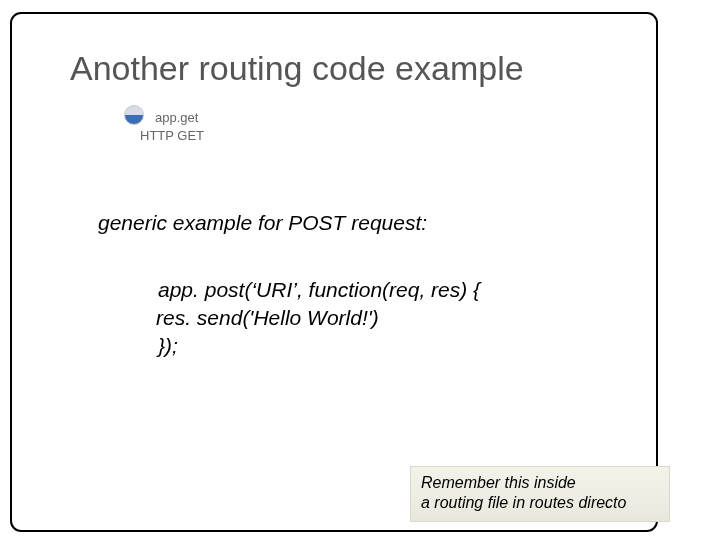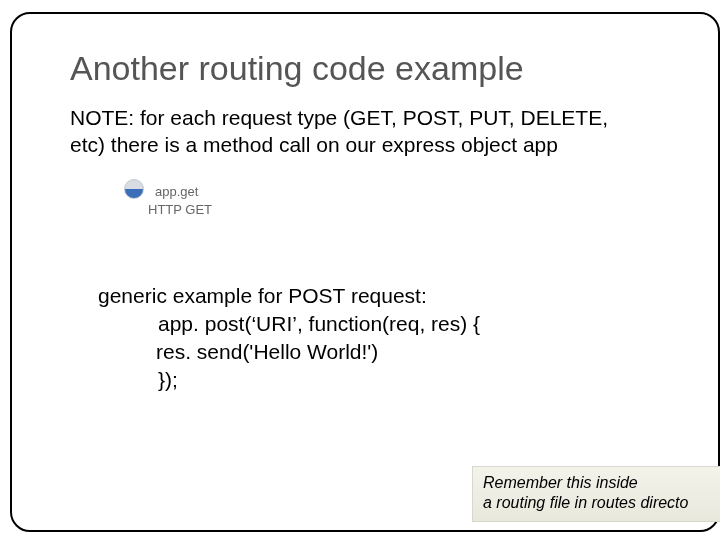--- a/index.html
+++ b/index.html
@@ -5,24 +5,24 @@
     * { margin: 0; padding: 0; box-sizing: border-box; }
     body {
       width: 720px;
       height: 540px;
       font-family: Arial, Helvetica, sans-serif;
       background: #fff;
       padding: 12px 2px 2px 2px;
       position: relative;
     }
     .card {
-      width: 710px;
+      width: 648px;
       height: 520px;
       border: 2px solid #000;
-      border-radius: 20px;
+      border-radius: 11px;
       margin-left: 8px;
       padding: 36px 28px 0 58px;
       position: relative;
       overflow: visible;
     }
     .title {
       font-size: 34px;
       color: #555;
       font-weight: normal;
       margin-bottom: 18px;
@@ -75,30 +75,31 @@
       background: #4aa63e;
       border: 1px solid #3d8a33;
     }
     .mlabel {
       font-size: 13px;
       color: #666;
     }
     .httplabel {
       font-size: 13px;
       color: #666;
-      margin-left: 24px;
+      margin-left: 16px;
       line-height: 1.25;
     }
     .example {
       font-size: 21px;
       color: #000;
       line-height: 1.32;
       margin-left: 28px;
+      font-style: italic;
     }
-    .example .l2 { margin-left: 60px; }
+    .example .l2 { margin-left: 60px; margin-top: 40px; }
     .example .l3 { margin-left: 58px; }
     .example .l4 { margin-left: 60px; }
     .remember-box {
       position: absolute;
       right: -14px;
       bottom: 8px;
       width: 260px;
       background: linear-gradient(to bottom, #f4f3ea 0%, #e9e8dd 100%);
       border: 1px solid #d9d8cc;
       padding: 6px 10px 8px 10px;
@@ -108,21 +109,20 @@
       line-height: 1.25;
     }
   </style>
 </head>
 <body>
 
 <div class="card">
 
   <h1 class="title">Another routing code example</h1>
 
-  <p class="note">NOTE: for each request type (GET, POST, PUT, DELETE, etc) there is a method call on our express object app</p>
 
   <div class="methods">
     <div class="method">
       <div class="method-row">
         <span class="circle half-blue"></span>
         <span class="mlabel">app.get</span>
       </div>
       <div class="httplabel">HTTP GET</div>
     </div>
 

